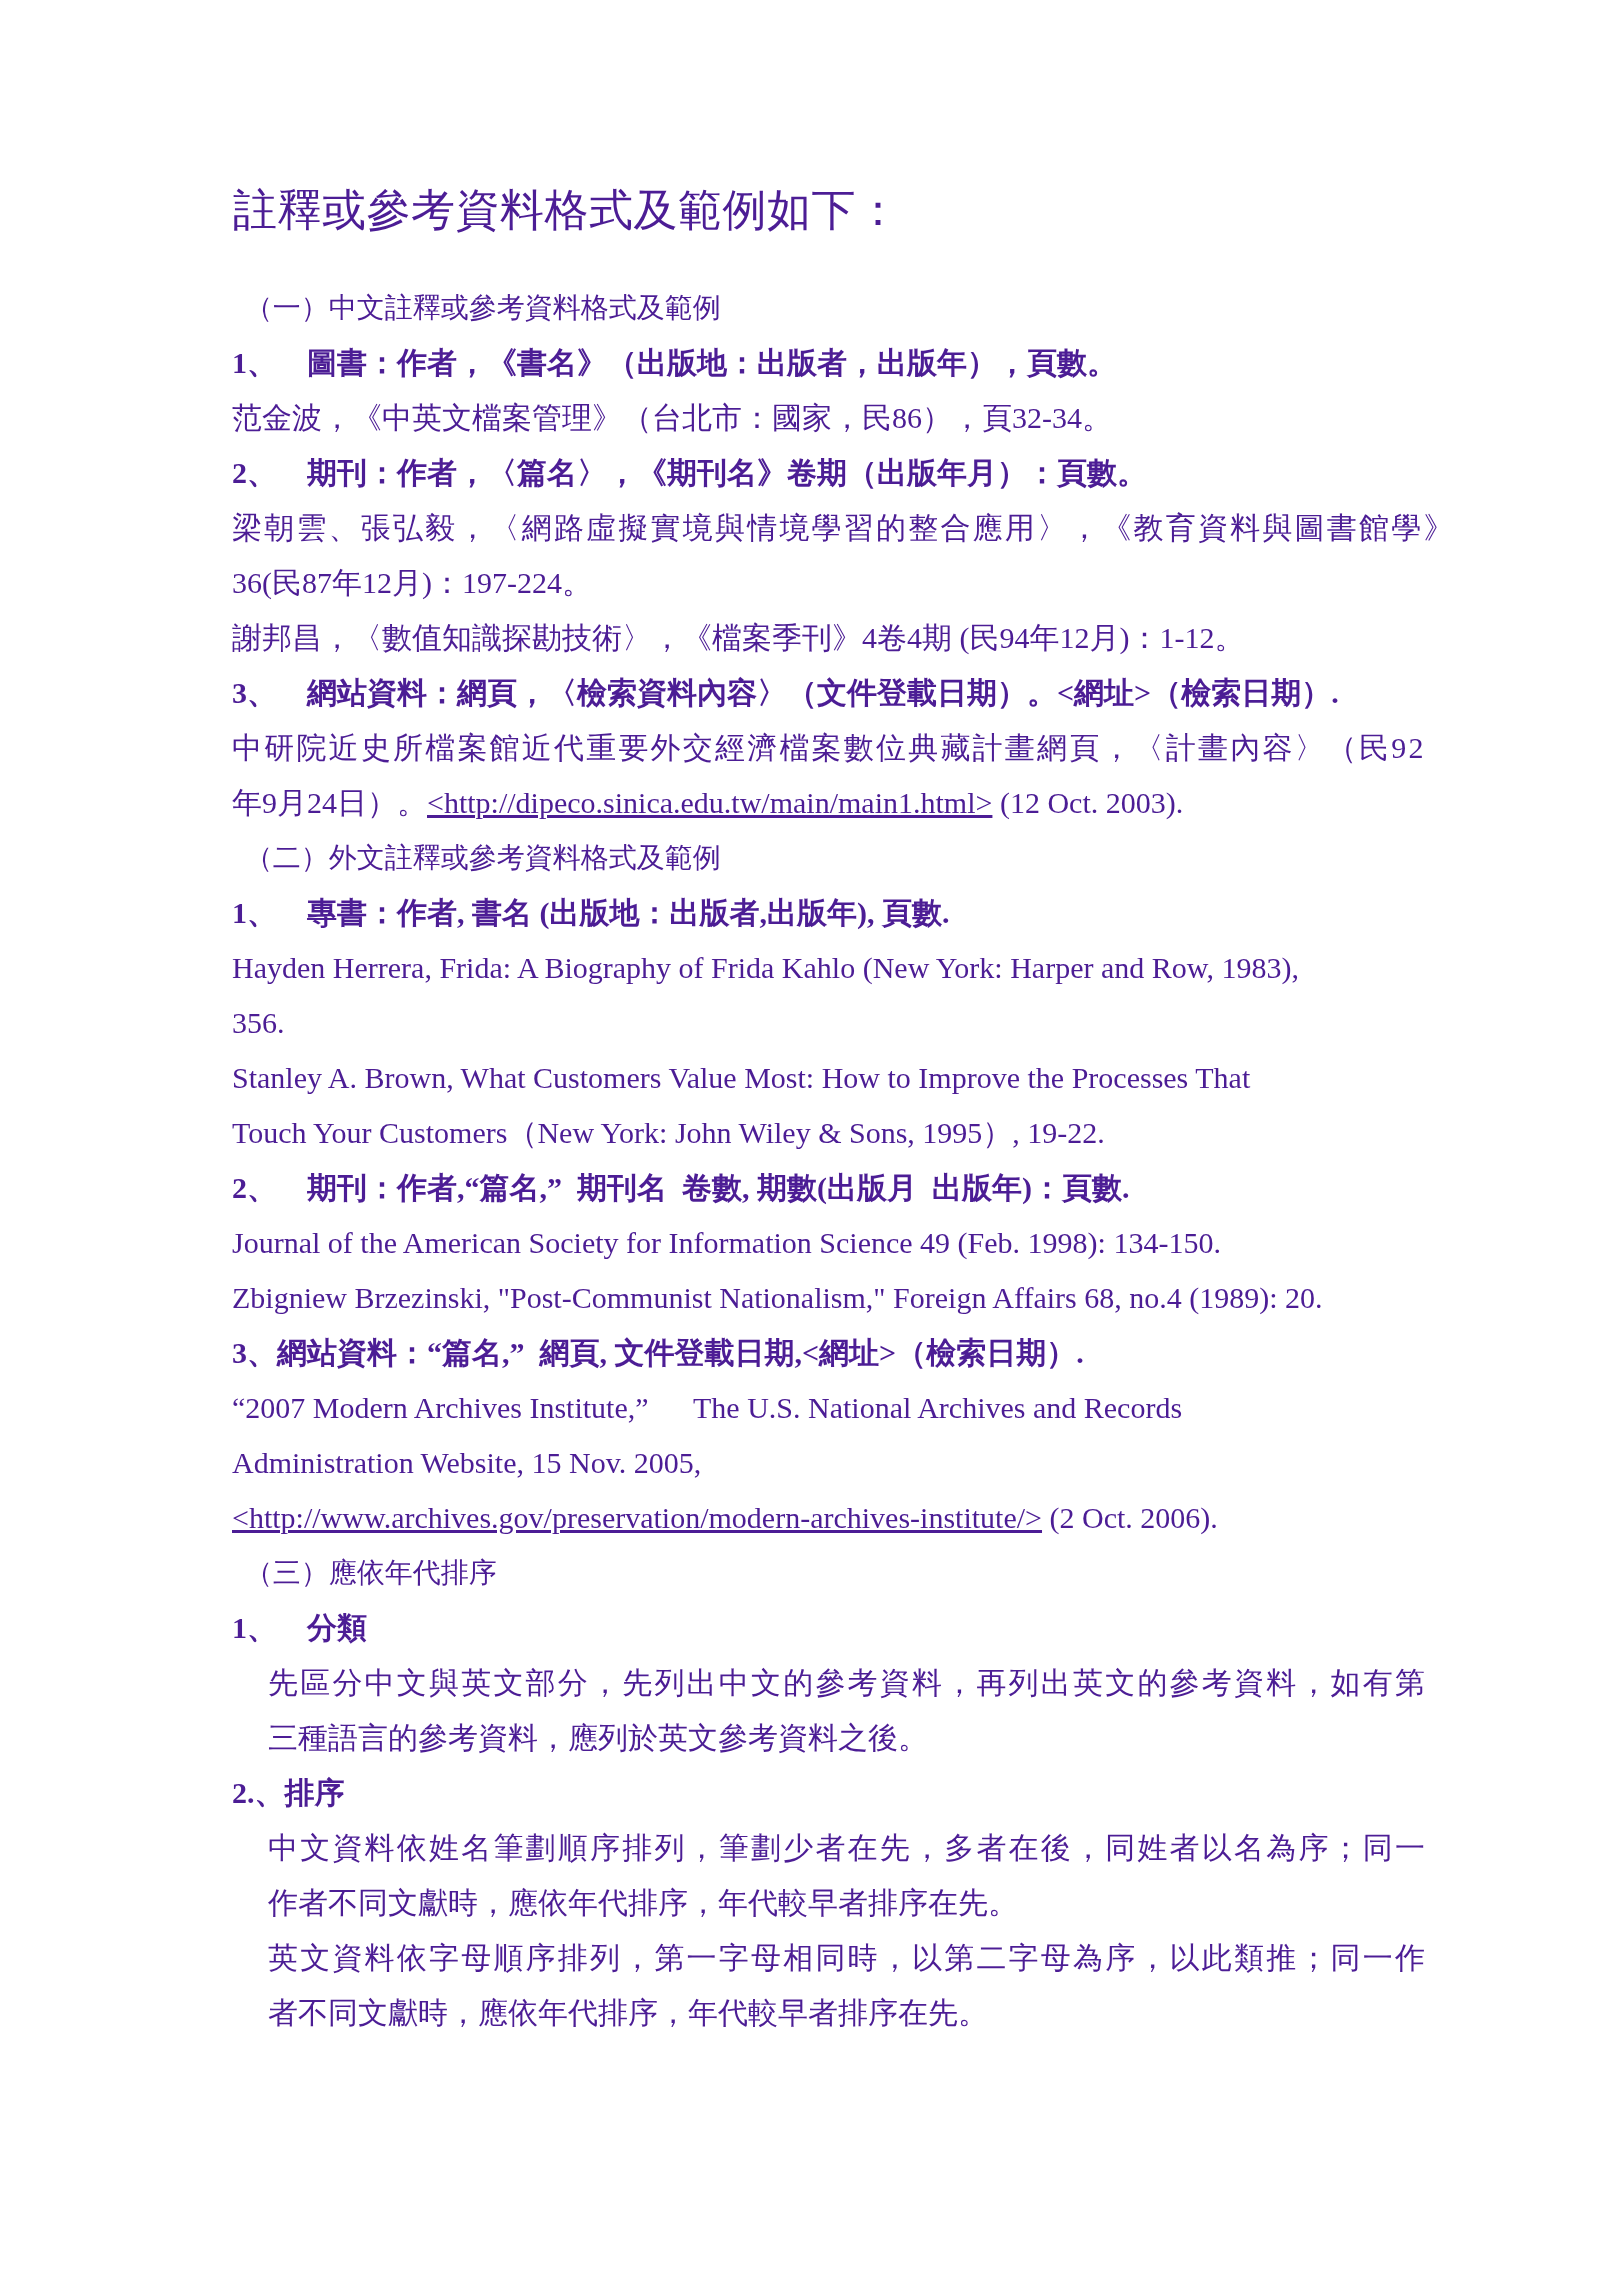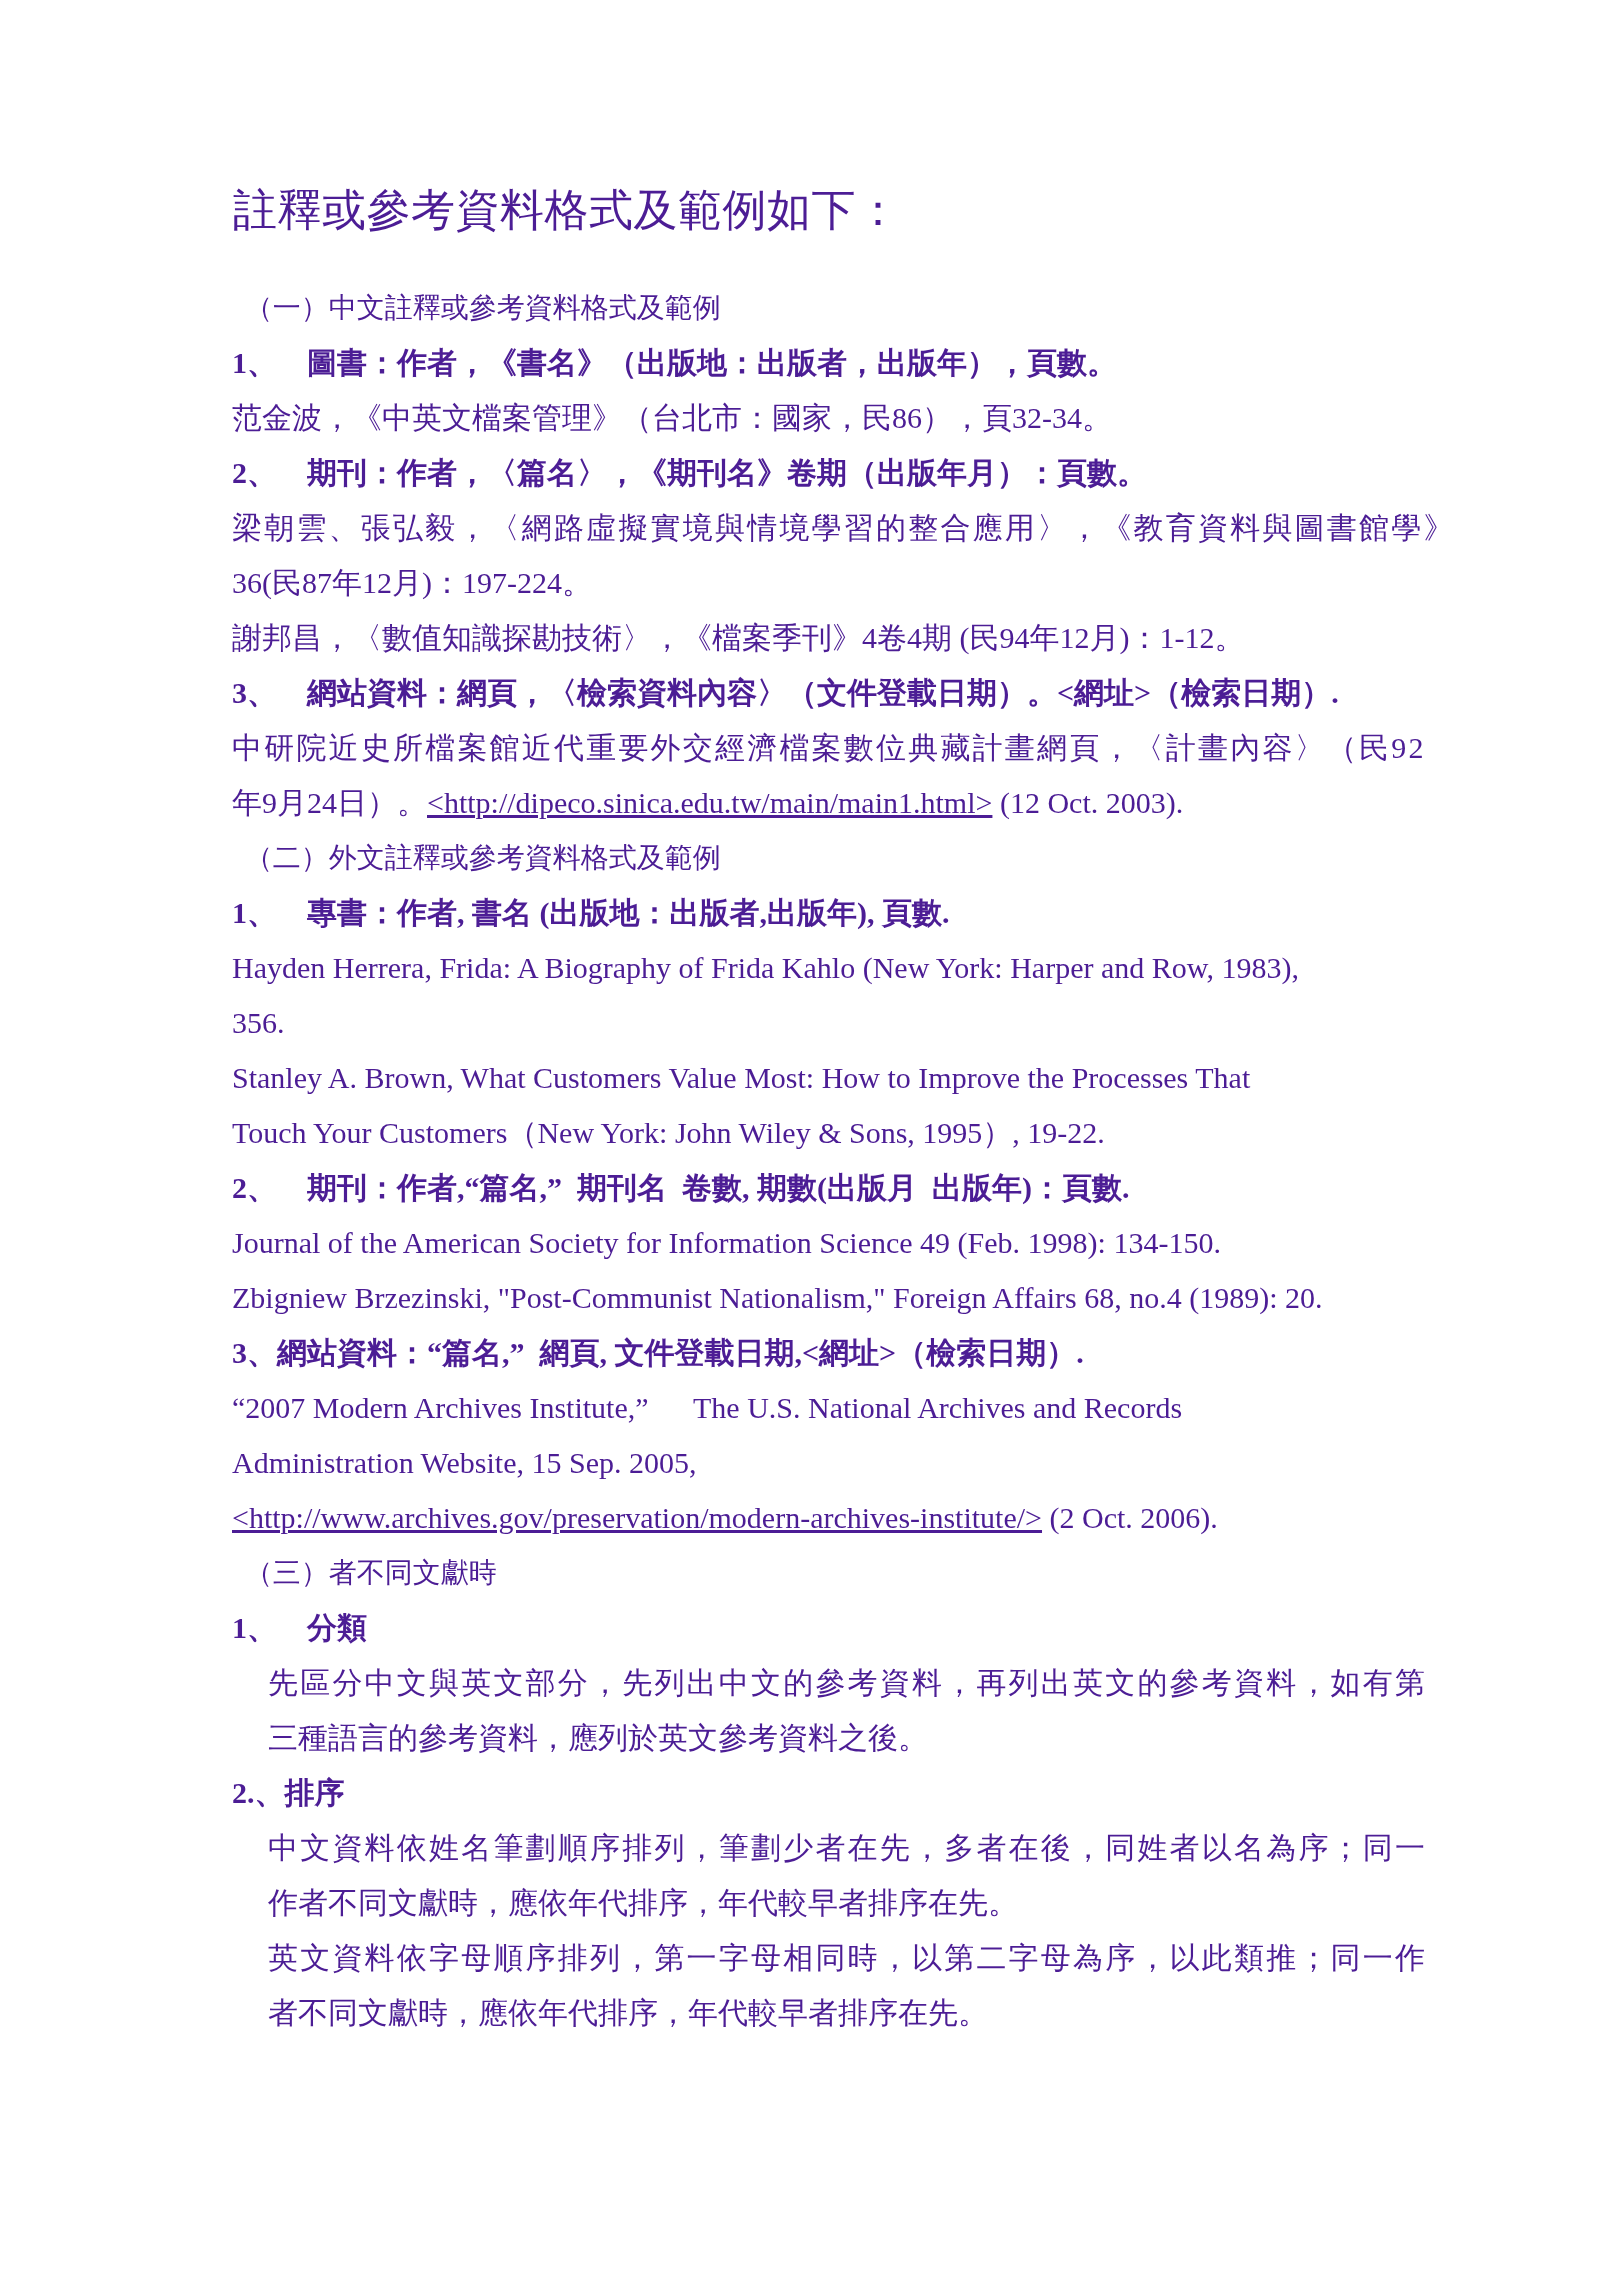--- a/index.html
+++ b/index.html
@@ -74,23 +74,23 @@
       <div class="line rule">1、　專書：作者, 書名 (出版地：出版者,出版年), 頁數.</div>
       <div class="line">Hayden Herrera, Frida: A Biography of Frida Kahlo (New York: Harper and Row, 1983),</div>
       <div class="line">356.</div>
       <div class="line">Stanley A. Brown, What Customers Value Most: How to Improve the Processes That</div>
       <div class="line">Touch Your Customers（New York: John Wiley &amp; Sons, 1995）, 19-22.</div>
       <div class="line rule">2、　期刊：作者,“篇名,”  期刊名  卷數, 期數(出版月  出版年)：頁數.</div>
       <div class="line">Journal of the American Society for Information Science 49 (Feb. 1998): 134-150.</div>
       <div class="line">Zbigniew Brzezinski, "Post-Communist Nationalism," Foreign Affairs 68, no.4 (1989): 20.</div>
       <div class="line rule">3、網站資料：“篇名,”  網頁, 文件登載日期,&lt;網址&gt;（檢索日期）.</div>
       <div class="line">“2007 Modern Archives Institute,”　  The U.S. National Archives and Records</div>
-      <div class="line">Administration Website, 15 Sep. 2005,</div>
+      <div class="line">Administration Website, 15 Nov. 2005,</div>
       <div class="line"><span class="u">&lt;http://www.archives.gov/preservation/modern-archives-institute/&gt;</span><span> (2 Oct. 2006).</span></div>
-      <div class="line section">（三）者不同文獻時</div>
+      <div class="line section">（三）應依年代排序</div>
       <div class="line rule">1、　分類</div>
       <div class="line indent justify">先區分中文與英文部分，先列出中文的參考資料，再列出英文的參考資料，如有第</div>
       <div class="line indent">三種語言的參考資料，應列於英文參考資料之後。</div>
       <div class="line rule">2.、排序</div>
       <div class="line indent justify">中文資料依姓名筆劃順序排列，筆劃少者在先，多者在後，同姓者以名為序；同一</div>
       <div class="line indent">作者不同文獻時，應依年代排序，年代較早者排序在先。</div>
       <div class="line indent justify">英文資料依字母順序排列，第一字母相同時，以第二字母為序，以此類推；同一作</div>
       <div class="line indent">者不同文獻時，應依年代排序，年代較早者排序在先。</div>
     </div>
 </div>

